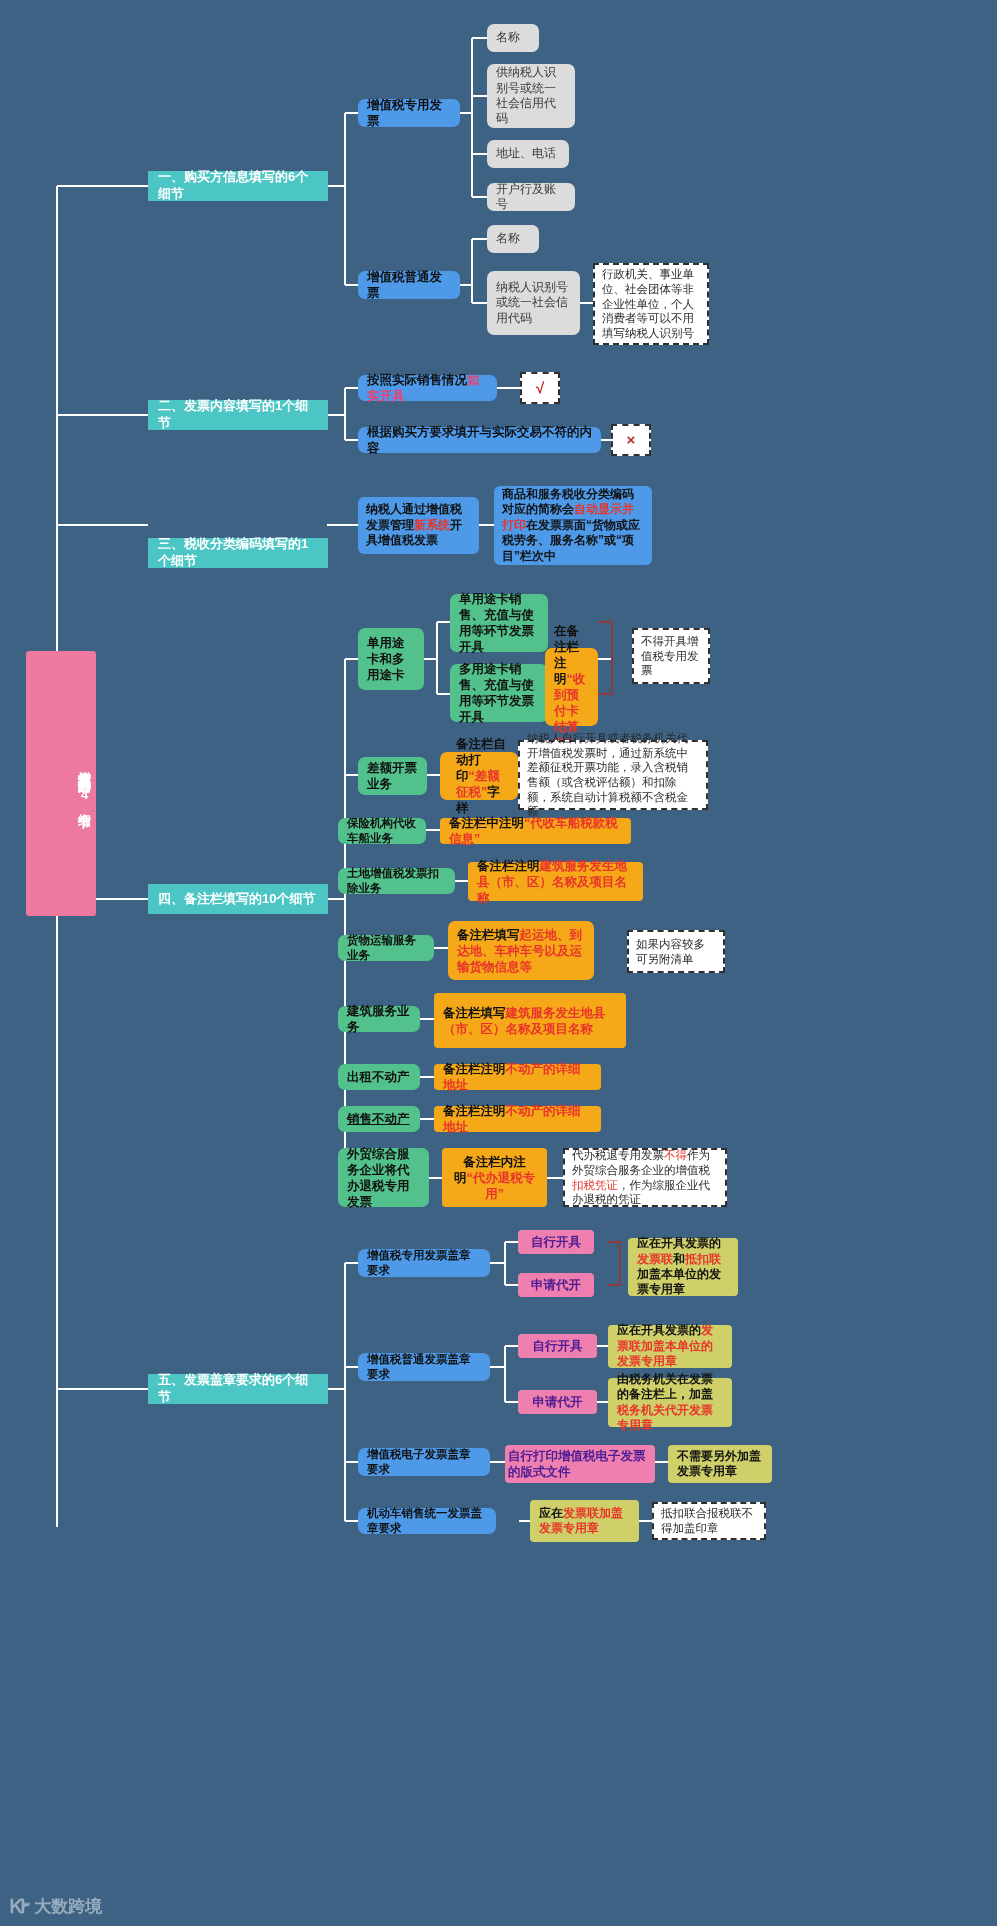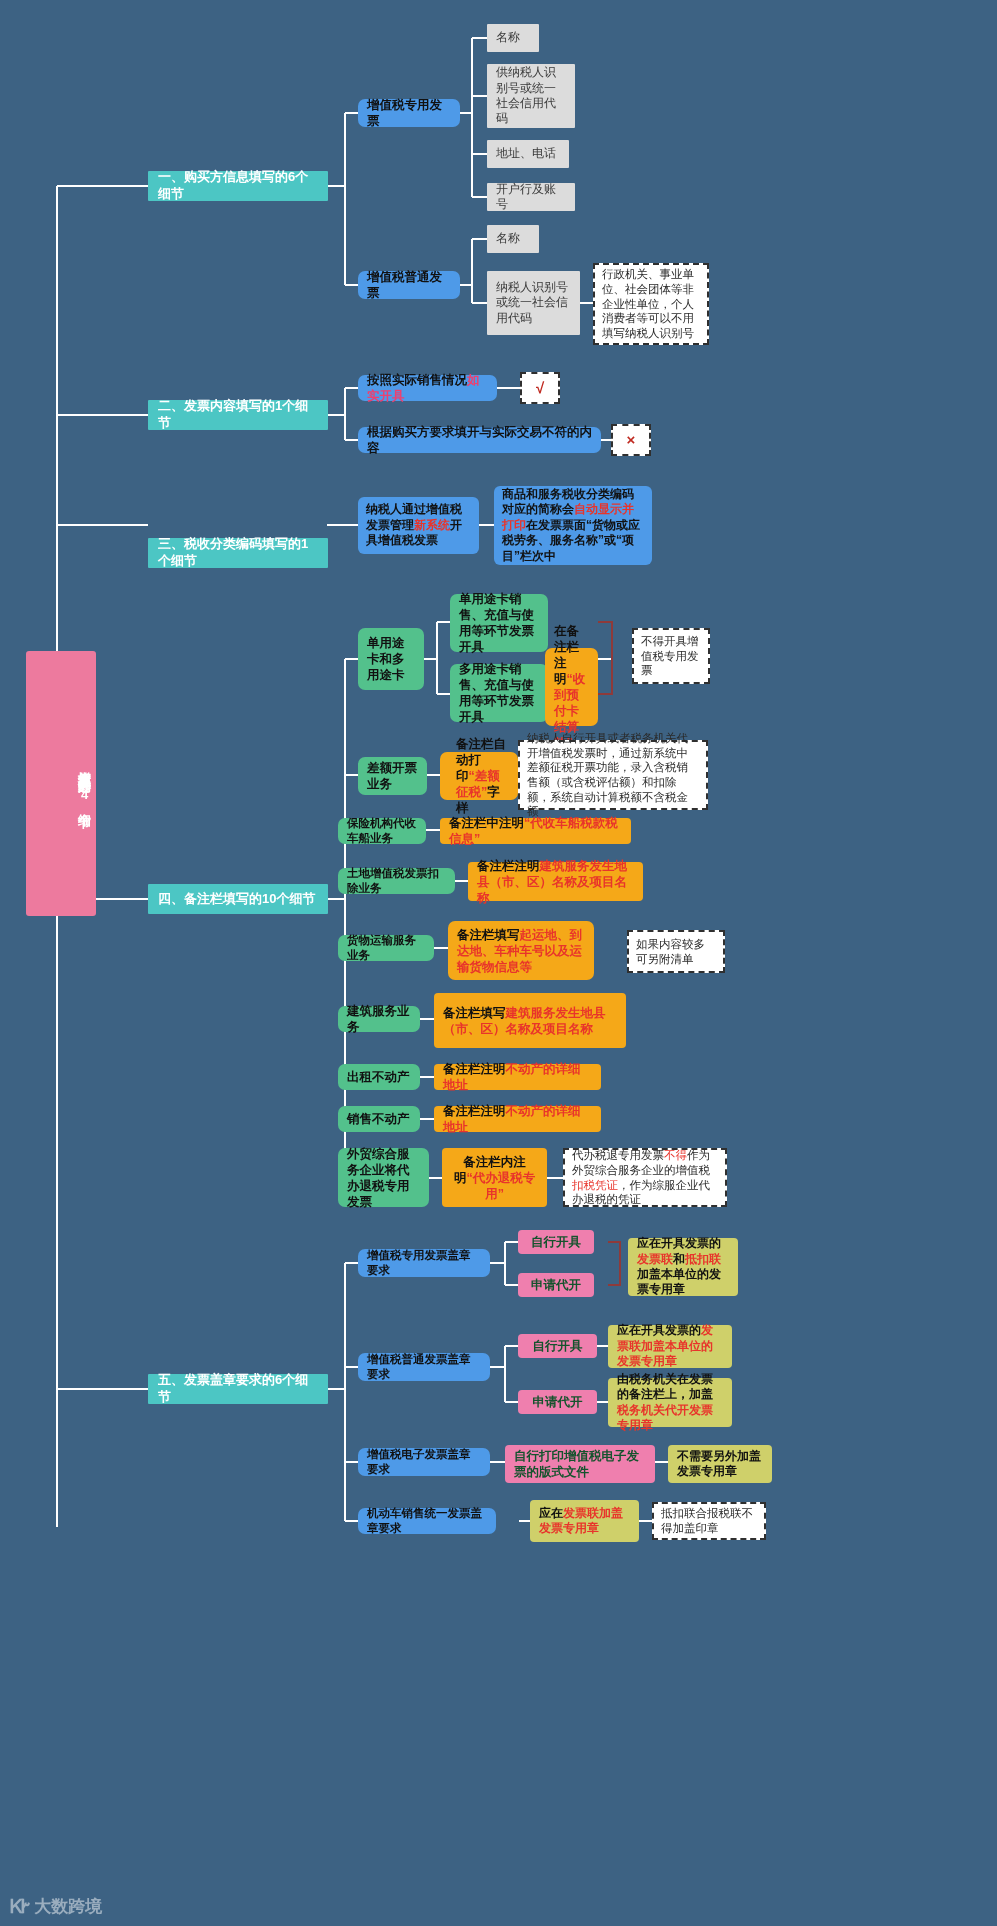--- a/index.html
+++ b/index.html
@@ -28,34 +28,34 @@
   .blue{
     background:#4e9ae8;color:#111111;font-weight:bold;font-size:12.5px;
     padding:5px 9px;border-radius:7px;
   }
   .blue2{
     background:#4e9ae8;color:#111111;font-weight:bold;font-size:12px;
     padding:6px 8px;border-radius:6px;
   }
   .grey{
     background:#dcdcdc;color:#3a3a3a;font-size:12px;
-    padding:5px 9px;border-radius:1px;font-weight:normal;
+    padding:5px 9px;border-radius:7px;font-weight:normal;
   }
   .green{
     background:#53c18c;color:#111111;font-weight:bold;font-size:12.5px;
     padding:5px 9px;border-radius:7px;
   }
   .orange{
     background:#f5a818;color:#111111;font-weight:bold;font-size:12.5px;
     padding:5px 9px;border-radius:4px;
   }
   .orange.rd{border-radius:7px;}
   .pink{
-    background:#ef7fae;color:#14532d;font-weight:bold;font-size:12.5px;
-    padding:5px 9px;border-radius:4px;
+    background:#ef7fae;color:#4c1d95;font-weight:bold;font-size:12.5px;
+    padding:5px 3px;border-radius:4px;
   }
   .olive{
     background:#cfd06a;color:#111111;font-weight:bold;font-size:12px;
     padding:5px 9px;border-radius:4px;
   }
   .dash{
     background:#ffffff;color:#2a2a2a;font-size:11.5px;
     padding:10px 7px;border:2px dashed #2f2f2f;font-weight:normal;
   }
   .dashsm{justify-content:center;}
@@ -297,21 +297,21 @@
   <span class="t"><span>备注栏填写</span><span class="r">建筑服务发生地县（市、区）名称及项目名称</span></span>
 </div>
 
 <div class="node green" style="left:338px;top:1064px;width:82px;height:26px;">
   <span class="t">出租不动产</span>
 </div>
 <div class="node orange" style="left:434px;top:1064px;width:167px;height:26px;">
   <span class="t"><span>备注栏注明</span><span class="r">不动产的详细地址</span></span>
 </div>
 
-<div class="node green" style="left:338px;top:1106px;width:82px;height:26px;">
+<div class="node green" style="left:338px;top:1106px;width:82px;height:26px;text-decoration:underline;">
   <span class="t">销售不动产</span>
 </div>
 <div class="node orange" style="left:434px;top:1106px;width:167px;height:26px;">
   <span class="t"><span>备注栏注明</span><span class="r">不动产的详细地址</span></span>
 </div>
 
 <div class="node green" style="left:338px;top:1148px;width:91px;height:59px;">
   <span class="t">外贸综合服务企业将代办退税专用发票</span>
 </div>
 <div class="node orange" style="left:442px;top:1148px;width:105px;height:59px;">

